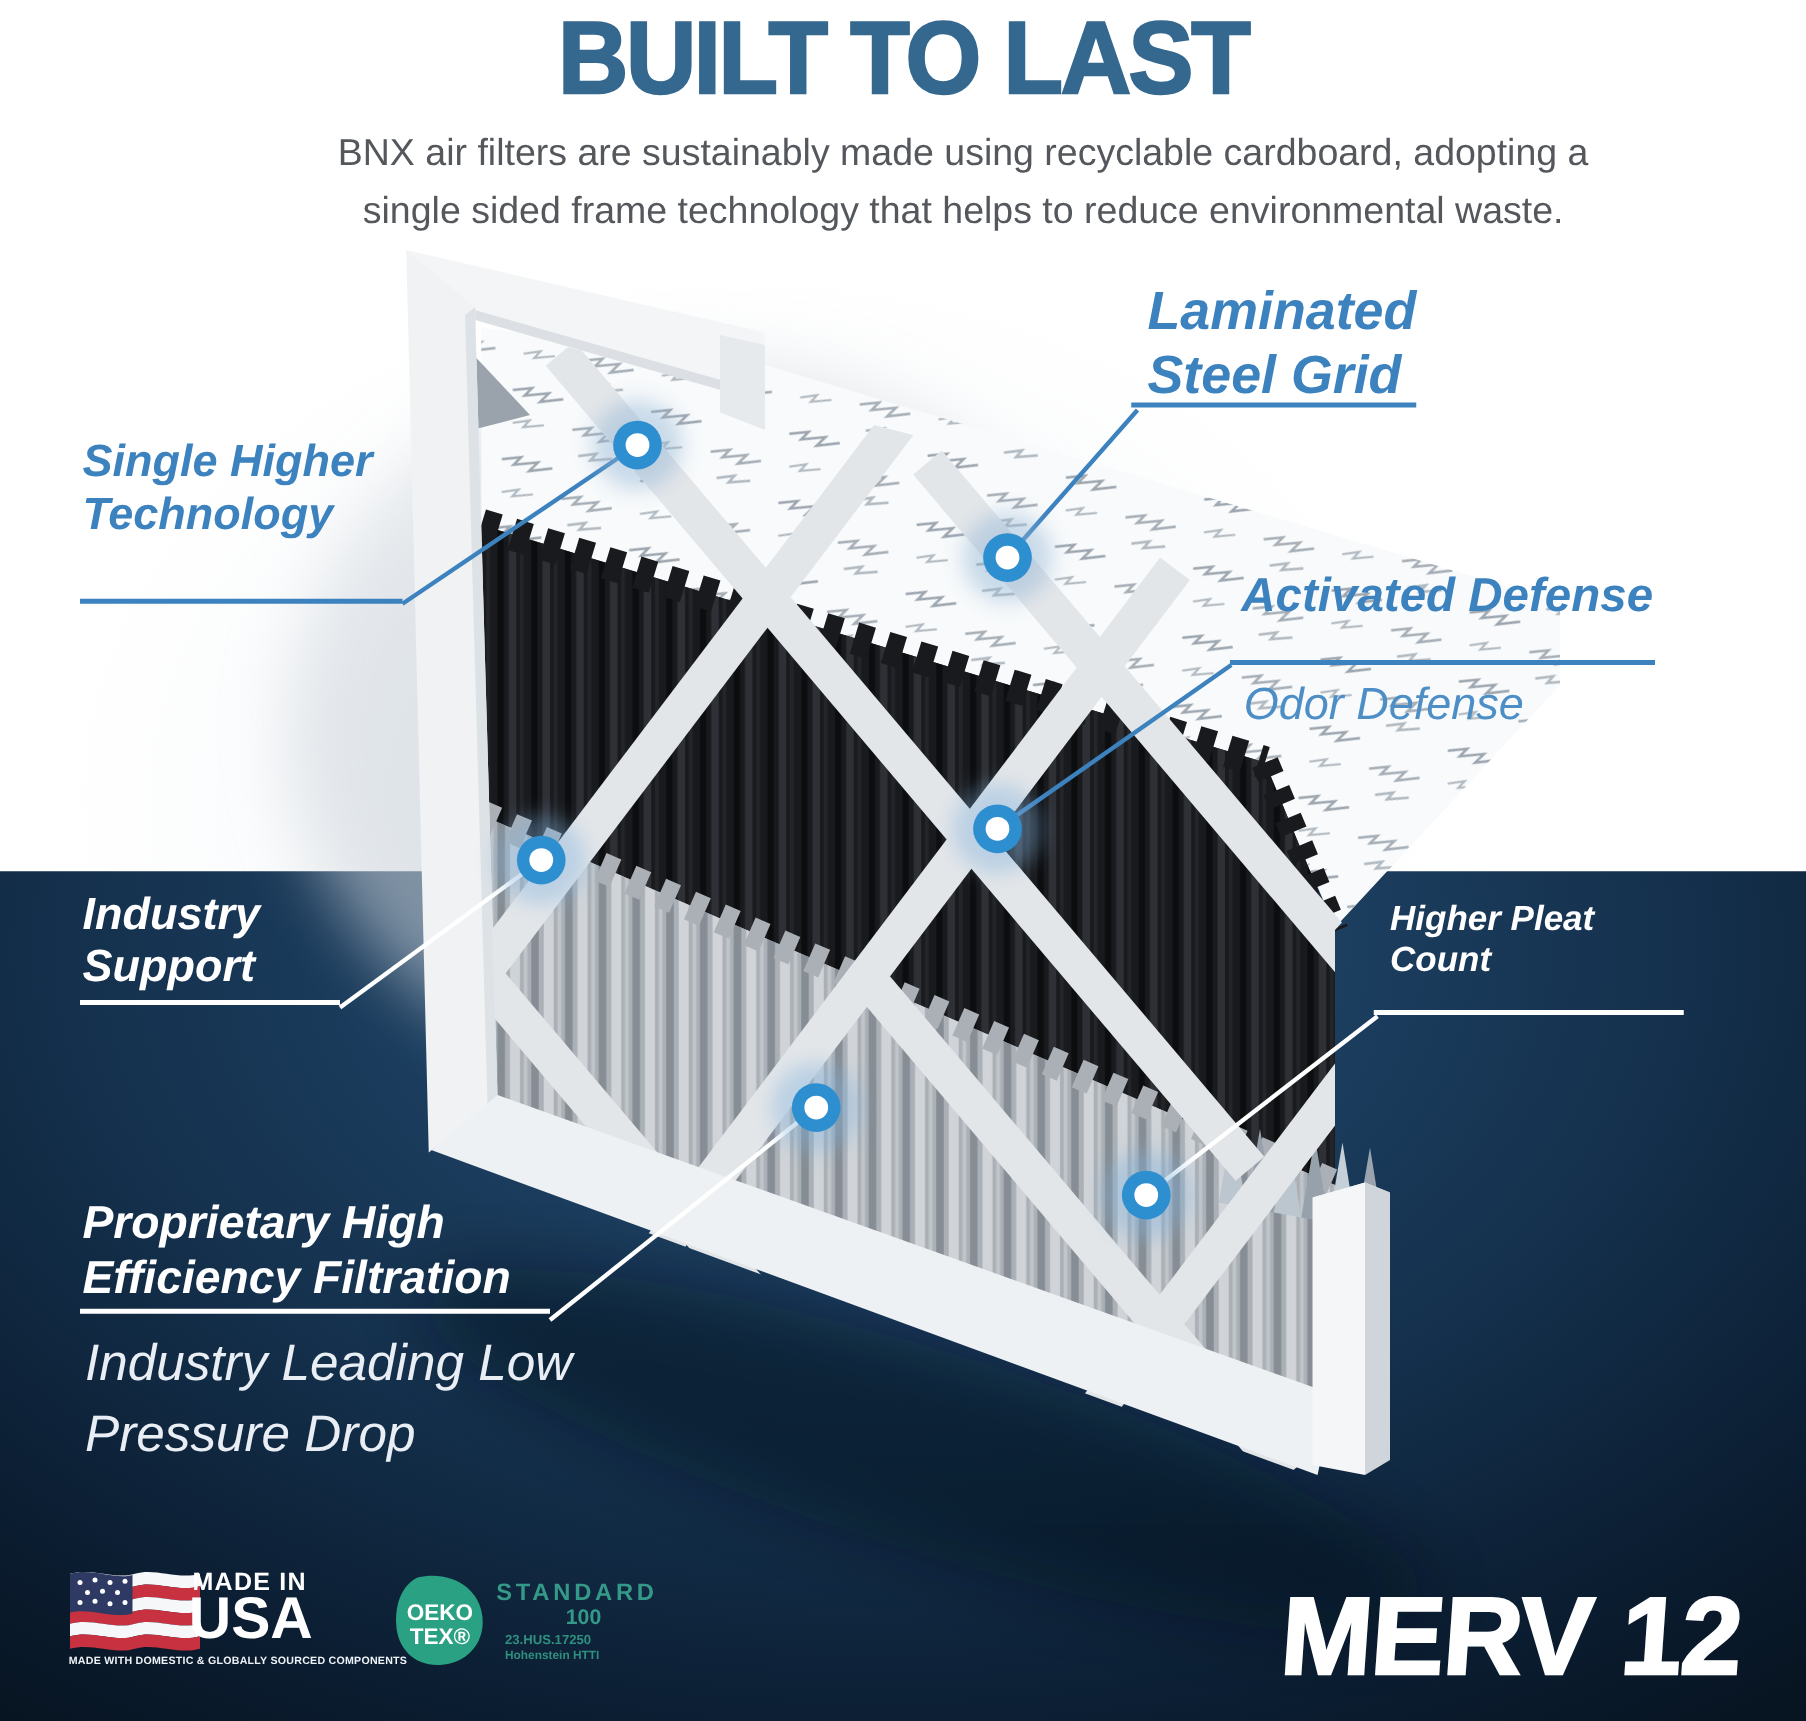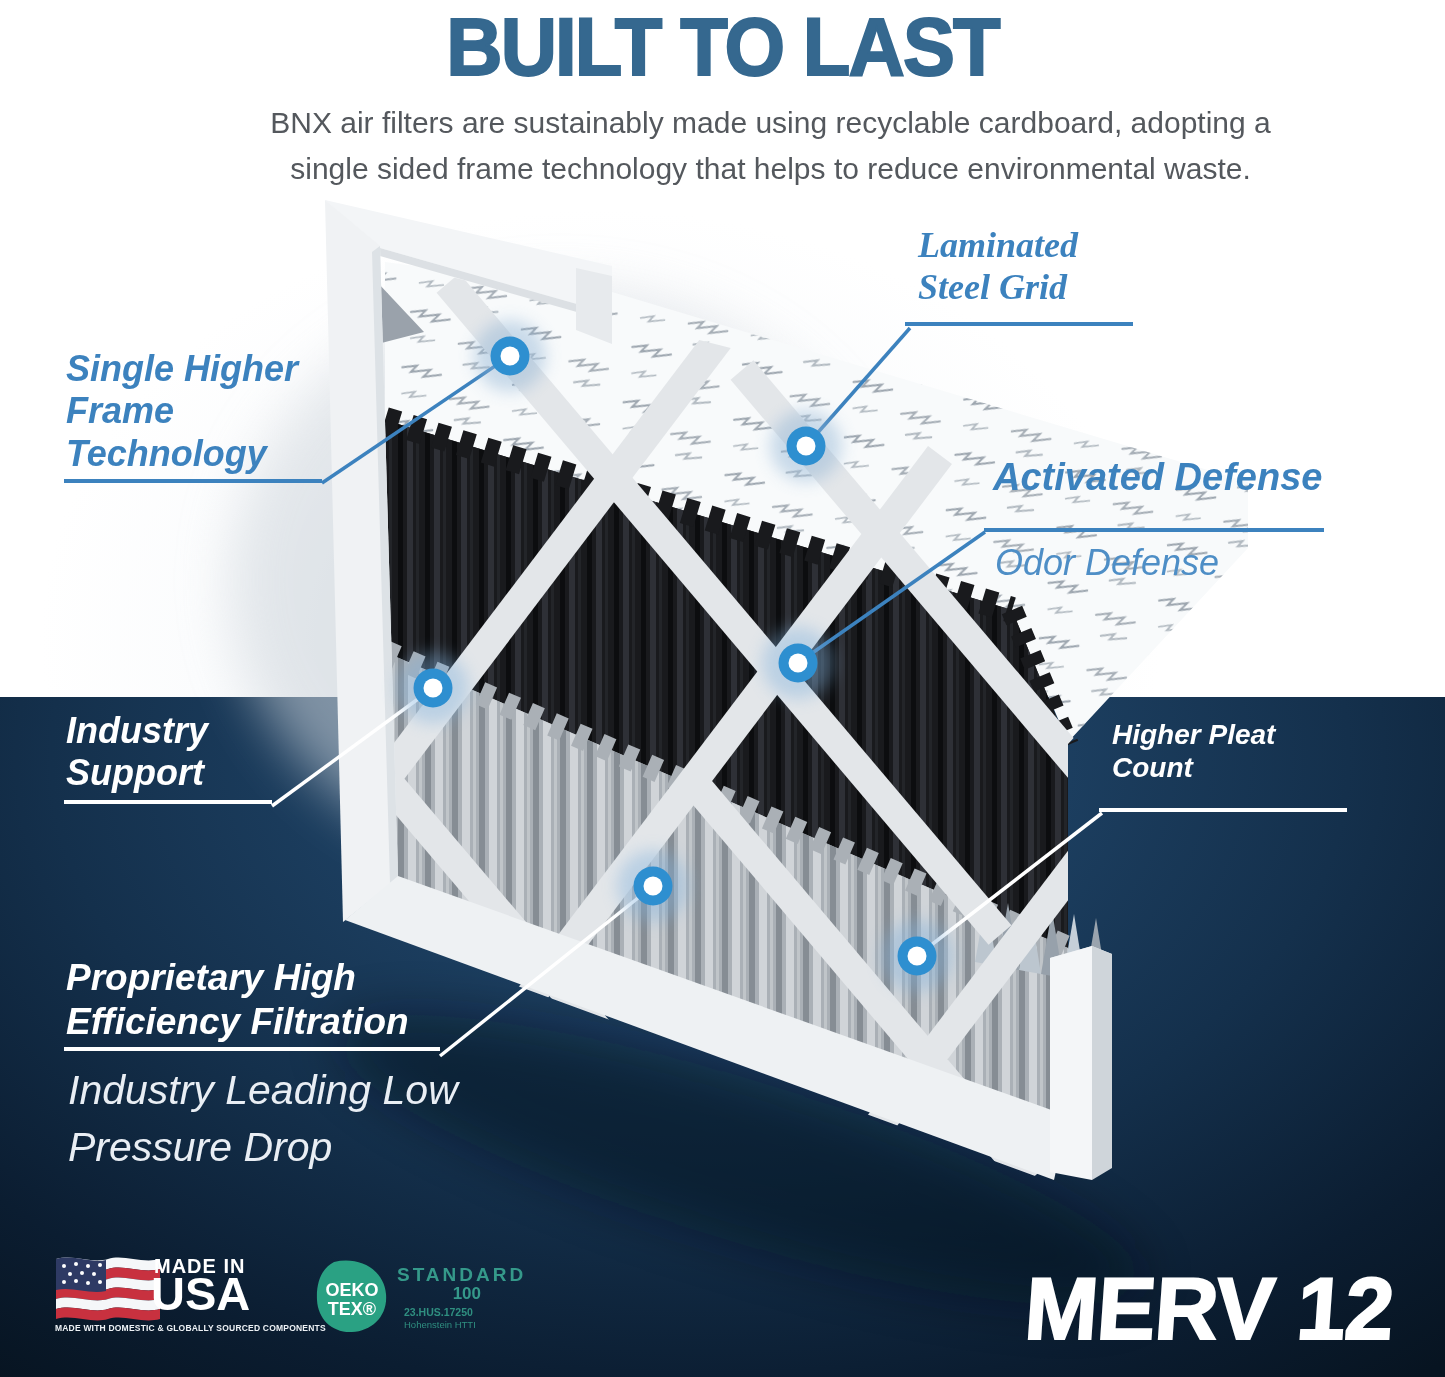--- a/index.html
+++ b/index.html
@@ -30,21 +30,21 @@
     left:0;top:100px;width:1445px;text-align:center;
     font-size:30px;line-height:46px;color:#54585d;padding-left:48px;
   }
   
   .co{font-weight:bold;font-style:italic;line-height:1.18;}
   .co-blue{color:#3c82be;}
   .co-white{color:#ffffff;}
   .rule{height:4px;}
   .rule-blue{background:#3c82be;}
   .rule-white{background:#ffffff;}
-  #co-laminated{left:918px;top:224px;font-size:36px;font-family:Liberation Serif, serif;}
+  #co-laminated{left:918px;top:224px;font-size:43px;}
   #ul-laminated{left:905px;top:322px;width:228px;}
   #co-single{left:66px;top:348px;font-size:36px;}
   #ul-single{left:64px;top:479px;width:258px;}
   #co-activated{left:993px;top:455px;font-size:38px;}
   #ul-activated{left:984px;top:528px;width:340px;}
   #co-odor{left:995px;top:542px;font-size:36px;font-style:italic;color:#4e8ec6;}
   #co-diagonal{left:66px;top:710px;font-size:36px;}
   #ul-diagonal{left:64px;top:800px;width:208px;}
   #co-pleat{left:1112px;top:718px;font-size:28px;}
   #ul-pleat{left:1099px;top:808px;width:248px;}
@@ -52,21 +52,21 @@
   #ul-prop{left:64px;top:1047px;width:376px;}
   #co-pressure{left:68px;top:1062px;font-size:41px;font-style:italic;color:#e9eef4;line-height:1.38;font-weight:normal;}
   
   #made-in{left:154px;top:1255px;font-size:20px;font-weight:bold;color:#fff;letter-spacing:1px;}
   #usa{left:151px;top:1266px;font-size:47px;font-weight:800;color:#fff;letter-spacing:0px;}
   #made-with{left:55px;top:1323px;font-size:8.5px;font-weight:bold;color:#eef2f6;letter-spacing:.2px;}
   #oeko-text{left:312px;top:1281px;width:80px;text-align:center;font-size:18px;font-weight:800;color:#fff;line-height:19px;}
   #standard{left:397px;top:1264px;font-size:19px;font-weight:bold;color:#35998a;letter-spacing:3px;}
   #standard-num{left:397px;top:1284px;width:84px;text-align:right;font-size:17px;font-weight:bold;color:#35998a;}
   #cert-code{left:404px;top:1306px;font-size:10.5px;font-weight:bold;color:#2f8f80;}
-  #cert-org{left:404px;top:1319px;font-size:9.5px;font-weight:normal;color:#2f8f80;}
+  #cert-org{left:404px;top:1319px;font-size:9.5px;font-weight:bold;color:#2f8f80;}
   #merv{right:52px;top:1258px;font-size:88px;font-weight:800;color:#ffffff;
         letter-spacing:-1px;-webkit-text-stroke:2px #ffffff;transform:skewX(-4deg);}
   svg{display:block;}
 </style>
 </head>
 <body>
 
 <div id="bg-white" class="abs"></div>
 <div id="bg-navy" class="abs"></div>
 
@@ -204,21 +204,20 @@
 </div>
 
 <div id="co-laminated" class="abs co co-blue">
   <div>Laminated</div>
   <div>Steel Grid</div>
 </div>
 <div id="ul-laminated" class="abs rule rule-blue"></div>
 
 <div id="co-single" class="abs co co-blue">
   <div>Single Higher</div>
-  <div>Frame</div>
   <div>Technology</div>
 </div>
 <div id="ul-single" class="abs rule rule-blue"></div>
 
 <div id="co-activated" class="abs co co-blue">Activated Defense</div>
 <div id="ul-activated" class="abs rule rule-blue"></div>
 <div id="co-odor" class="abs">Odor Defense</div>
 
 <div id="co-diagonal" class="abs co co-white">
   <div>Industry</div>

